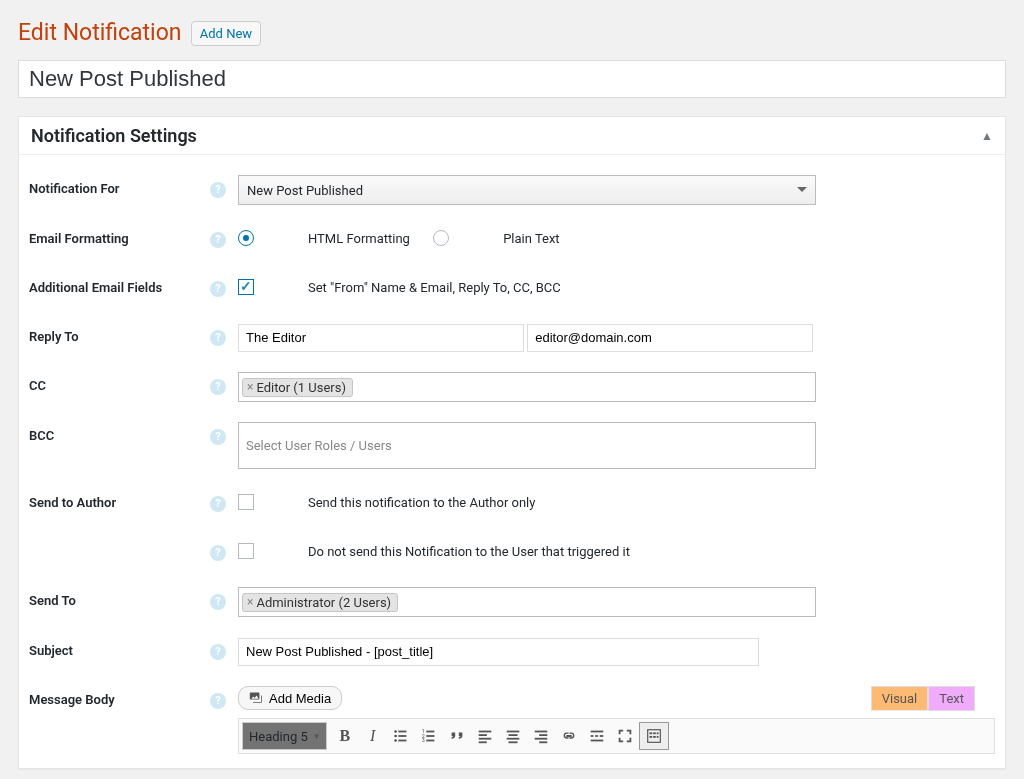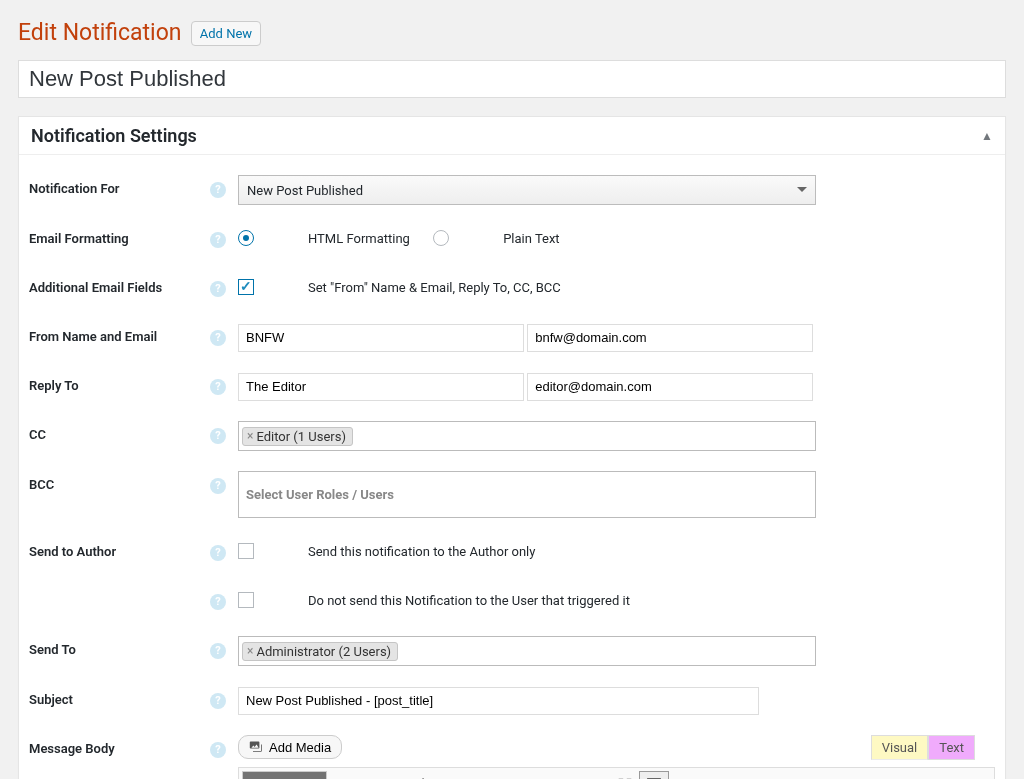--- a/index.html
+++ b/index.html
@@ -210,21 +210,20 @@
   }
   .token .x {
     color: #888;
     margin-right: 3px;
     font-size: 12px;
     cursor: pointer;
   }
   .user-picker.placeholder {
     color: #888;
     padding: 15px 7px;
-    font-weight: bold;
   }
   .subject-input {
     width: 521px;
   }
   .add-media-btn {
     display: inline-flex;
     align-items: center;
     border: 1px solid #ccc;
     background: #f7f7f7;
     padding: 3px 10px;
@@ -246,21 +245,21 @@
   }
   .editor-tab {
     border: 1px solid #ddd;
     padding: 4px 10px;
     font-size: 13px;
     background: #f0abfc;
     cursor: pointer;
     color: #555;
   }
   .editor-tab.active {
-    background: #fef9c3;
+    background: #fdba74;
     border-bottom-color: #ebebeb;
   }
   .editor-toolbar {
     border: 1px solid #ddd;
     background: #fafafa;
     margin-top: 2px;
     padding: 3px;
     display: flex;
     align-items: center;
     gap: 0;
@@ -357,28 +356,20 @@
           <th>Additional Email Fields</th>
           <td class="help-cell"><span class="help-icon">?</span></td>
           <td class="field-cell check-row">
             <label>
               <input type="checkbox" class="wp-check" checked="" style="">
               <span>Set "From" Name &amp; Email, Reply To, CC, BCC</span>
             </label>
           </td>
         </tr>
 
-        <tr>
-          <th>From Name and Email</th>
-          <td class="help-cell"><span class="help-icon">?</span></td>
-          <td class="field-cell">
-            <input type="text" class="text-input half-input" value="BNFW" style="">
-            <input type="text" class="text-input half-input" value="bnfw@domain.com" style="">
-          </td>
-        </tr>
 
         <tr>
           <th>Reply To</th>
           <td class="help-cell"><span class="help-icon">?</span></td>
           <td class="field-cell">
             <input type="text" class="text-input half-input" value="The Editor" style="">
             <input type="text" class="text-input half-input" value="editor@domain.com" style="">
           </td>
         </tr>
 

